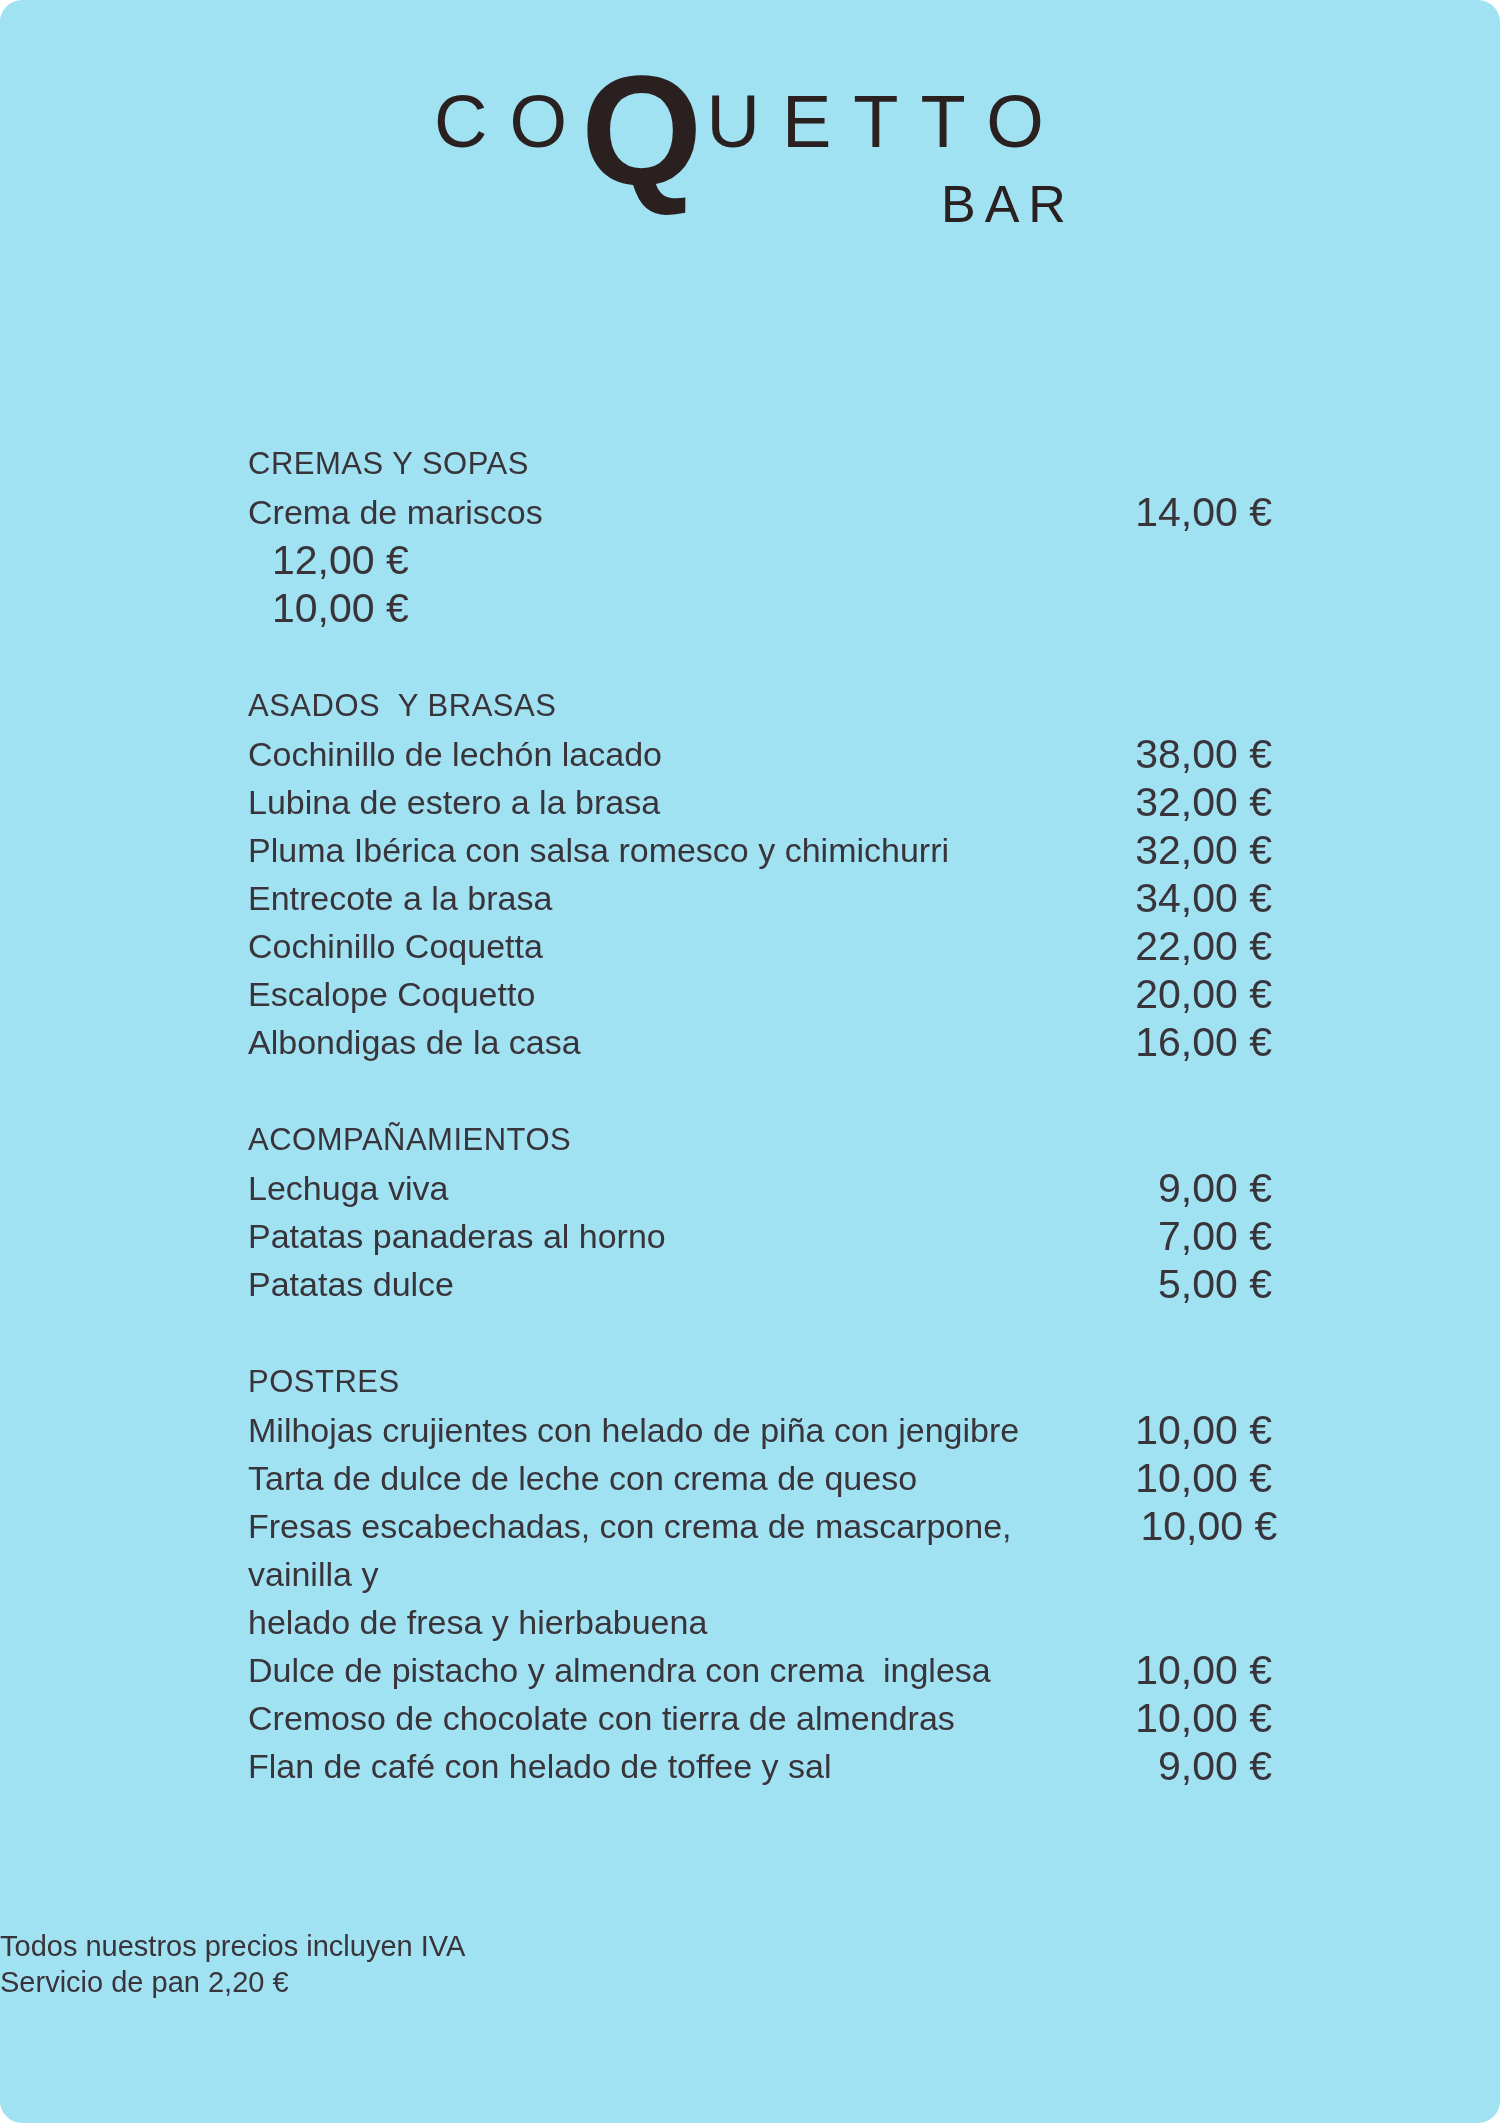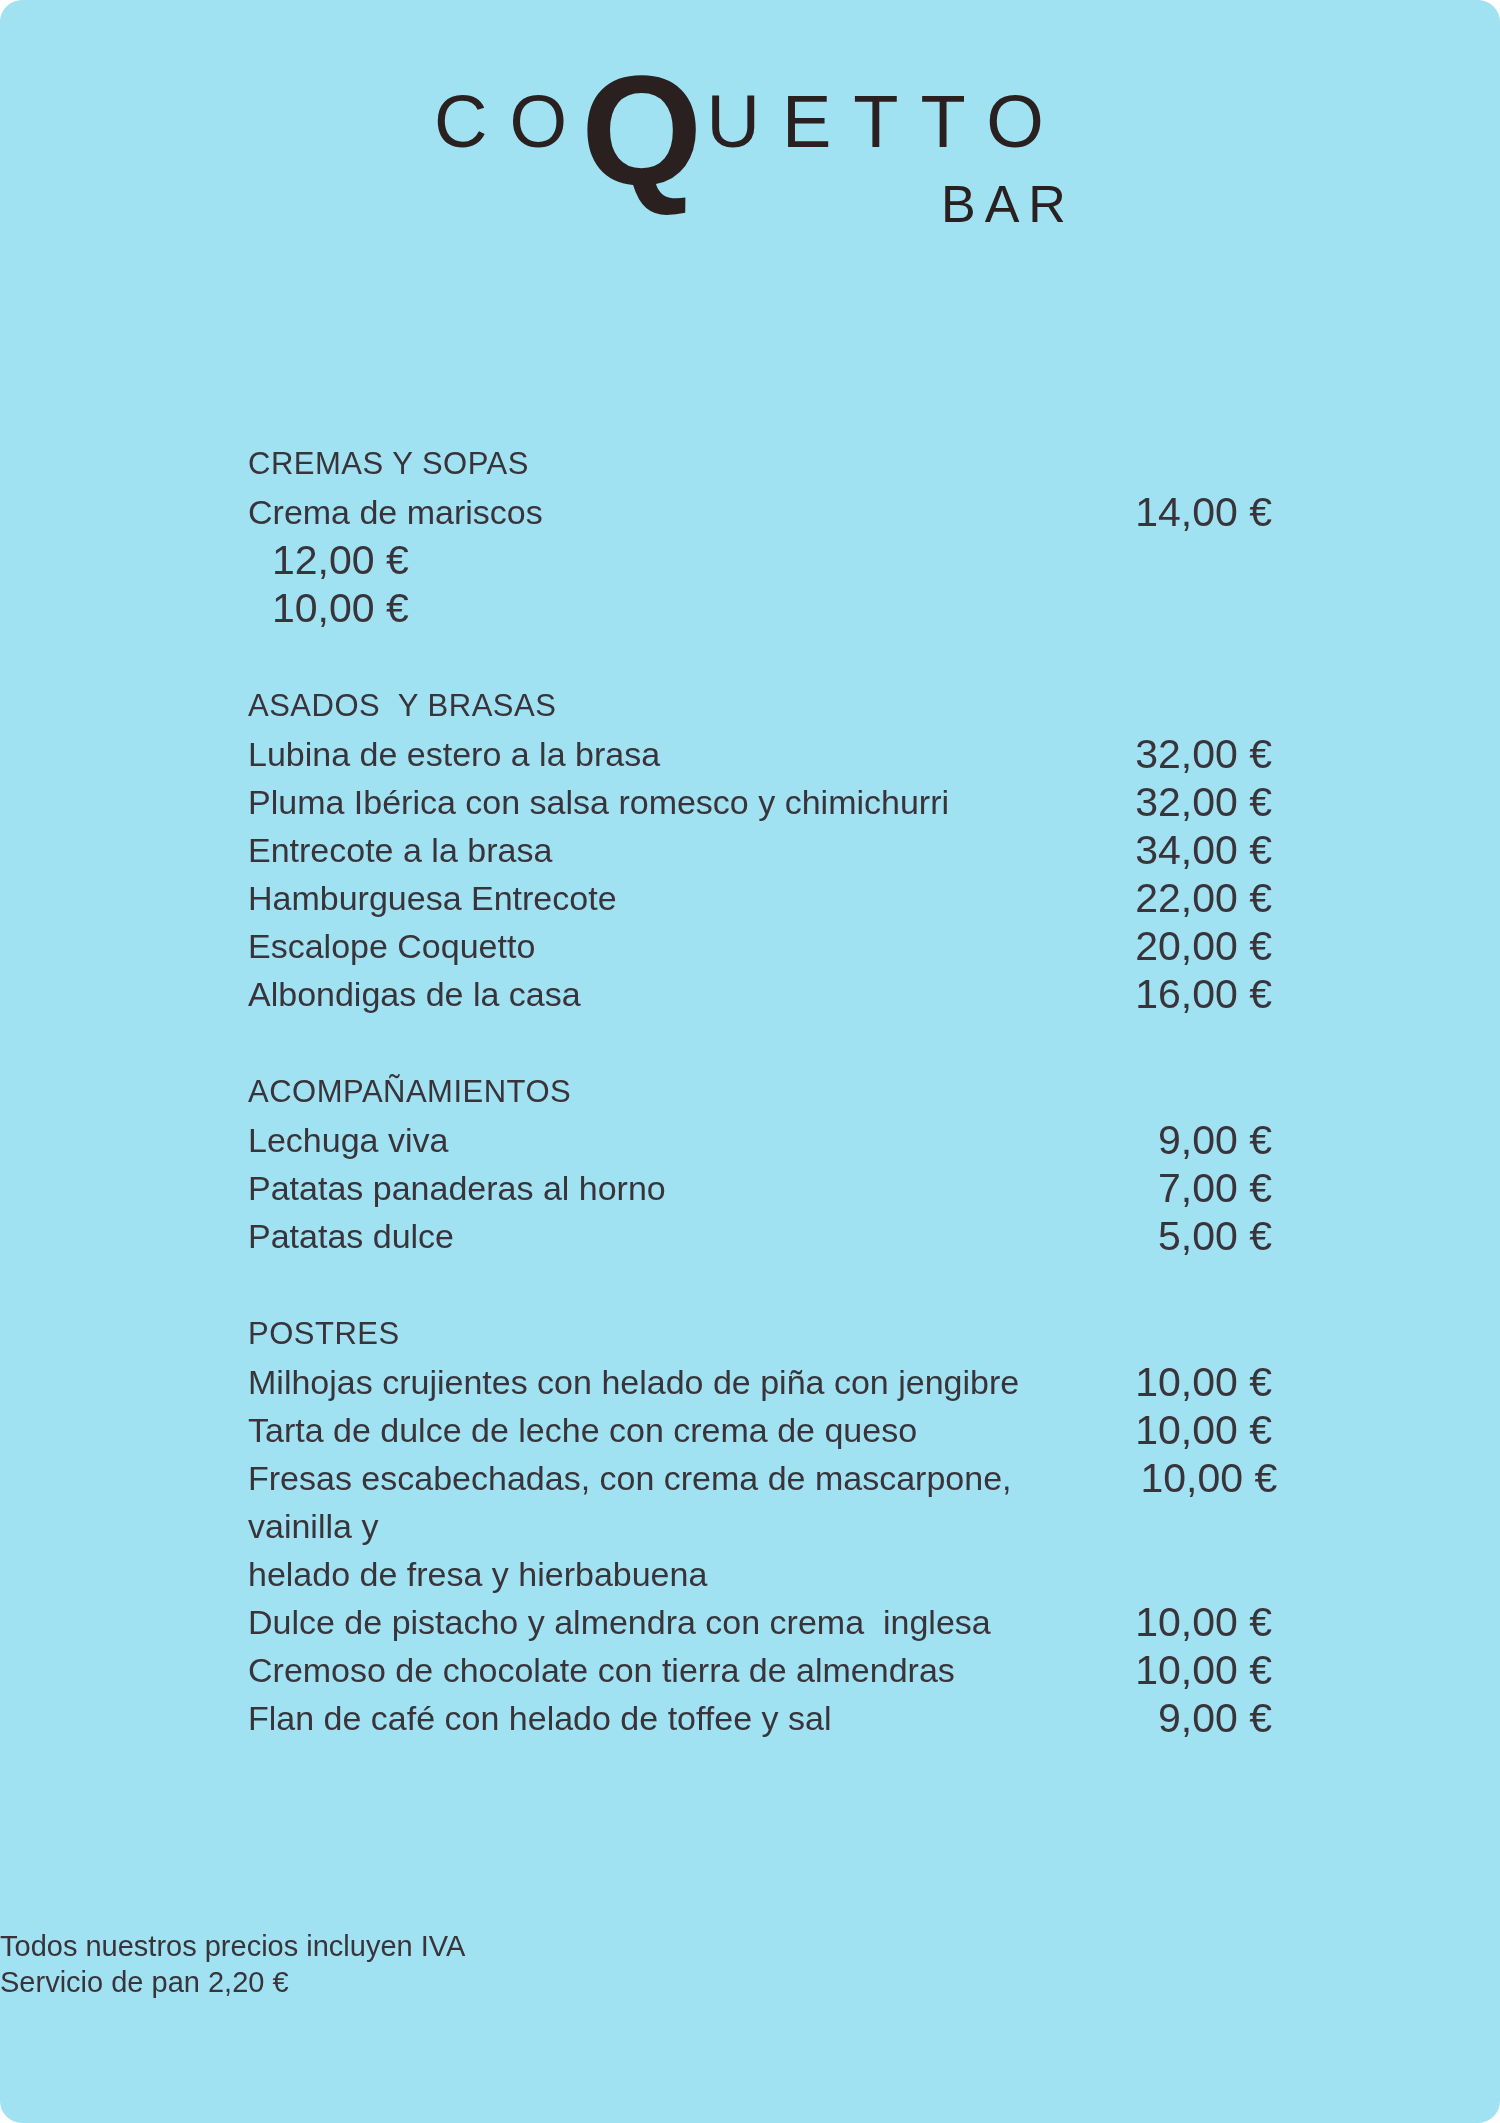--- a/index.html
+++ b/index.html
@@ -112,38 +112,42 @@
 
     <div class="menu-row">
       <span class="item-price">10,00 €</span>
     </div>
   </div>
     </section>
 
     <section class="menu-section">
       <h2 class="section-title">ASADOS  Y BRASAS</h2>
       <div class="section-items">
+    <div class="menu-row">
+      <span class="item-name">Cochinillo de lechón lacado</span>
+      <span class="item-price">38,00 €</span>
+    </div>
 
     <div class="menu-row">
       <span class="item-name">Lubina de estero a la brasa</span>
       <span class="item-price">32,00 €</span>
     </div>
 
     <div class="menu-row">
       <span class="item-name">Pluma Ibérica con salsa romesco y chimichurri</span>
       <span class="item-price">32,00 €</span>
     </div>
 
     <div class="menu-row">
       <span class="item-name">Entrecote a la brasa</span>
       <span class="item-price">34,00 €</span>
     </div>
 
     <div class="menu-row">
-      <span class="item-name">Hamburguesa Entrecote</span>
+      <span class="item-name">Cochinillo Coquetta</span>
       <span class="item-price">22,00 €</span>
     </div>
 
     <div class="menu-row">
       <span class="item-name">Escalope Coquetto</span>
       <span class="item-price">20,00 €</span>
     </div>
 
     <div class="menu-row">
       <span class="item-name">Albondigas de la casa</span>

